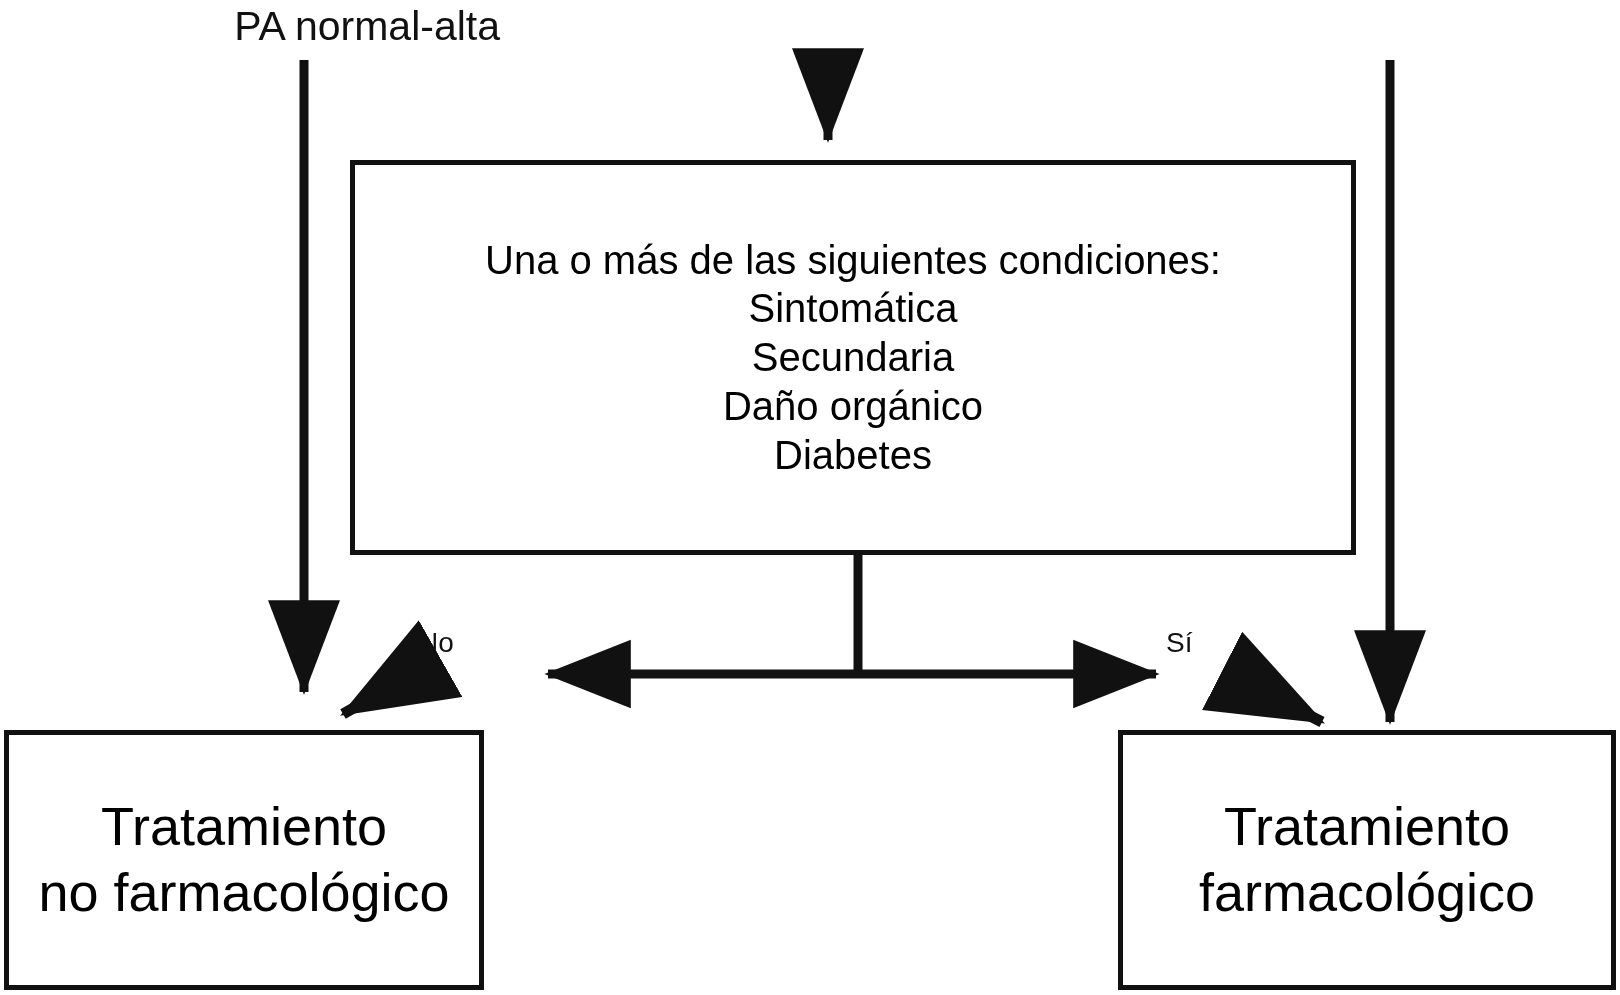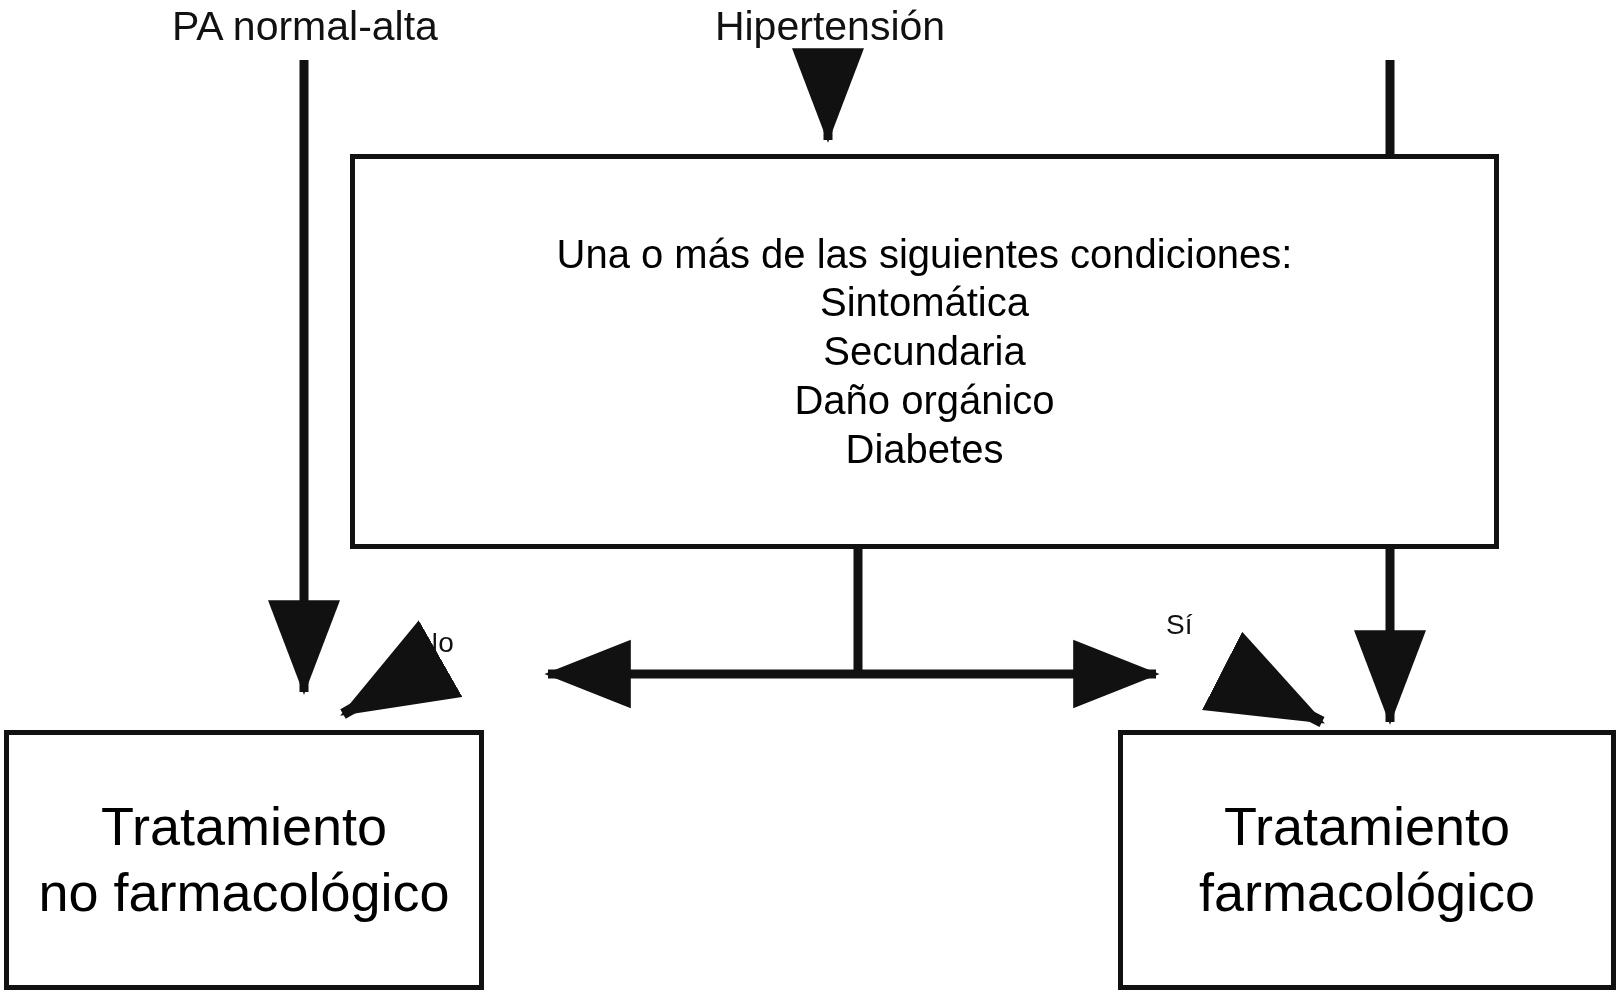--- a/index.html
+++ b/index.html
@@ -21,21 +21,21 @@
   svg.layer {
     position: absolute;
     left: 0;
     top: 0;
     width: 1620px;
     height: 995px;
     pointer-events: none;
   }
   .node-label {
     position: absolute;
-    text-align: center;
+    text-align: right;
     white-space: pre;
     line-height: 1.0;
     color: #111111;
   }
   .top-label {
     font-size: 41px;
     letter-spacing: 0px;
   }
   .branch-label {
     font-size: 28px;
@@ -61,21 +61,20 @@
     font-size: 54px;
   }
 </style>
 </head>
 <body>
 
 <div id="canvas">
 
   <div class="node-label top-label" id="label-pa-normal-alta" style="left:110px; top:6px; width:390px;">PA normal-alta</div>
 
-  <div class="node-label top-label" id="label-hipertension" style="left:640px; top:6px; width:380px;">Hipertensión</div>
 
 
   <svg class="layer" viewBox="0 0 1620 995">
     <defs>
       <marker id="arrowFilled" markerWidth="12" markerHeight="12" refX="10.2" refY="4" orient="auto" markerUnits="strokeWidth">
         <path d="M0,0 L10.5,4 L0,8 z" fill="#111111"></path>
       </marker>
       <marker id="arrowFilledWide" markerWidth="11" markerHeight="11" refX="9.2" refY="4" orient="auto" markerUnits="strokeWidth">
         <path d="M0,0.2 L9.6,4 L0,7.8 z" fill="#111111"></path>
       </marker>
@@ -107,31 +106,31 @@
 
     <g>
       <line x1="424" y1="668" x2="343" y2="714" stroke="#111111" stroke-width="11" marker-end="url(#arrowFilled)"></line>
     </g>
 
     <g>
       <line x1="1236" y1="678" x2="1322" y2="722" stroke="#111111" stroke-width="11" marker-end="url(#arrowFilled)"></line>
     </g>
   </svg>
 
-  <div class="box" id="condition-box" style="left:350px; top:154px; width:1149px; height:395px;">
+  <div class="box" id="condition-box" style="left:350px; top:160px; width:1006px; height:395px;">
     <div class="box-text">Una o más de las siguientes condiciones:
 Sintomática
 Secundaria
 Daño orgánico
 Diabetes</div>
   </div>
 
   <div class="node-label branch-label" style="left:418px; top:629px; width:110px; text-align:left;">No</div>
 
-  <div class="node-label branch-label" style="left:1166px; top:611px; width:110px; text-align:left;">Sí</div>
+  <div class="node-label branch-label" style="left:1166px; top:629px; width:110px; text-align:left;">Sí</div>
 
   <div class="box treatment-box" id="box-non-pharmacological" style="left:4px; top:730px; width:480px; height:260px;">
     <div class="box-text">Tratamiento
 no farmacológico</div>
   </div>
 
   <div class="box treatment-box" id="box-pharmacological" style="left:1118px; top:730px; width:498px; height:260px;">
     <div class="box-text">Tratamiento
 farmacológico</div>
   </div>

